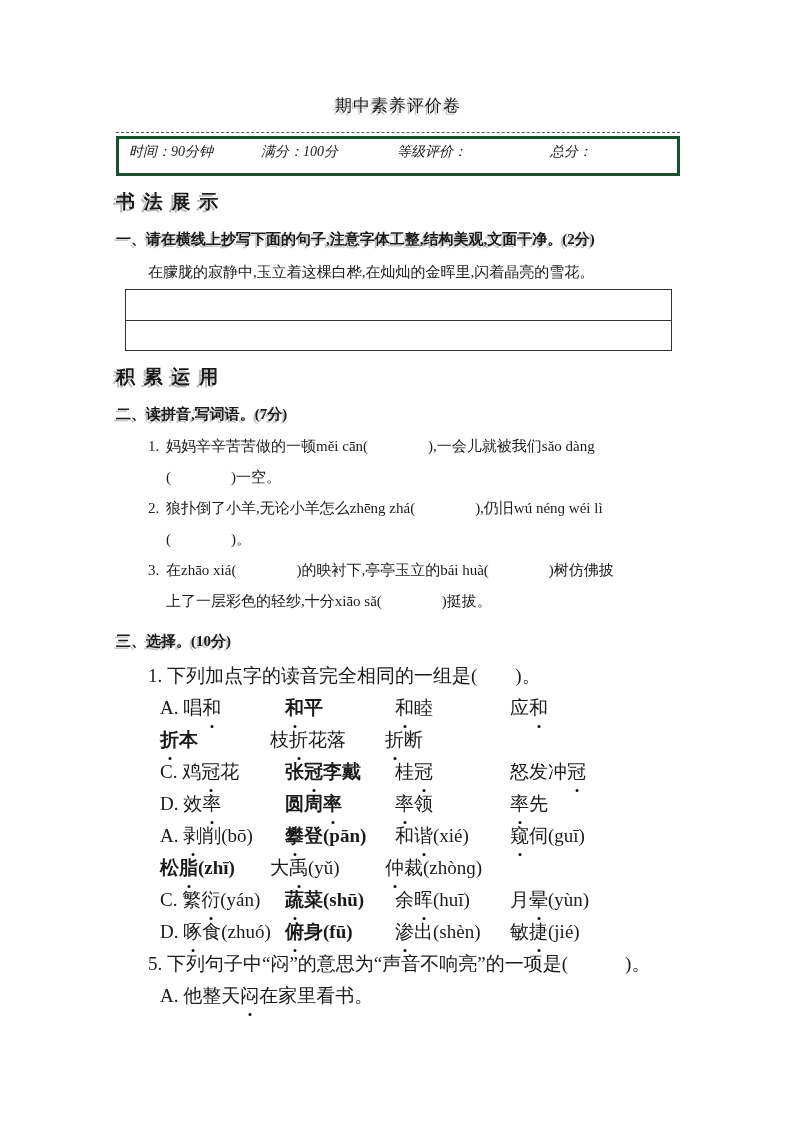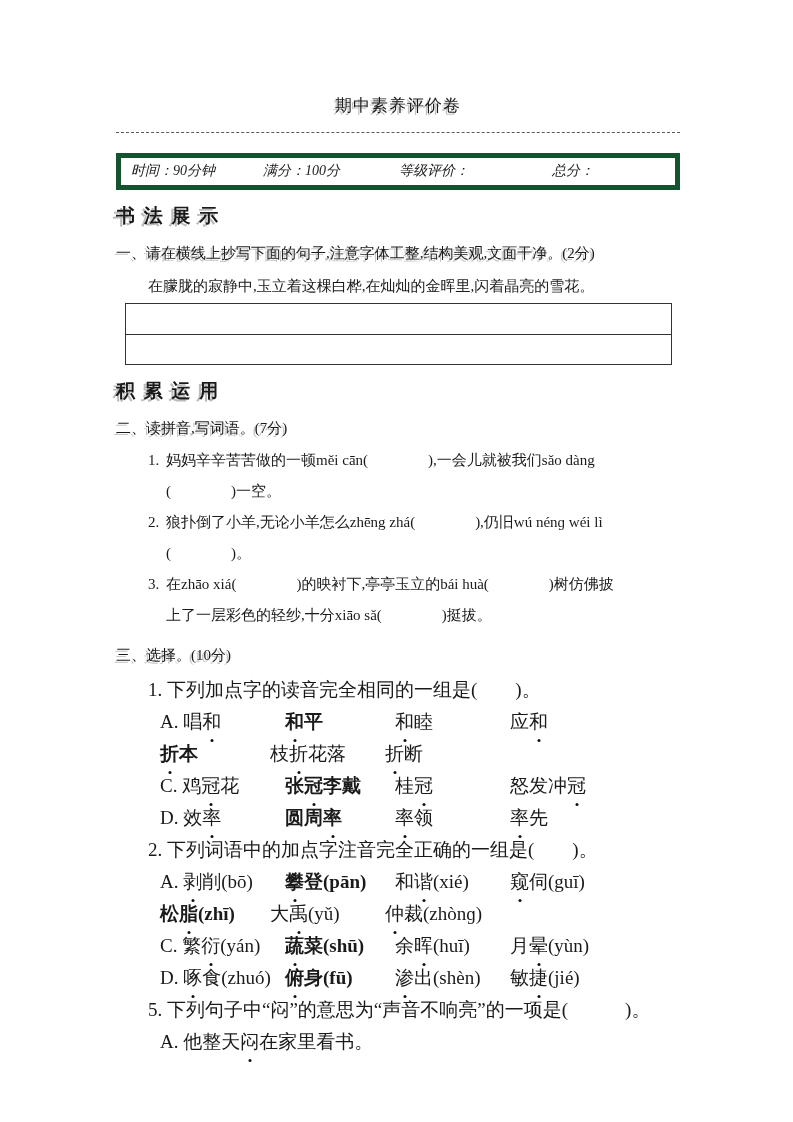--- a/index.html
+++ b/index.html
@@ -18,39 +18,39 @@
   .title {
     margin: 0;
     text-align: center;
     font-size: 17px;
     font-weight: 400;
     letter-spacing: 1px;
     text-shadow: -2px 2px 0 #c3c3c3;
   }
   .dashed { border-top: 1px dashed #5a5a5a; margin-top: 15px; }
   .meta {
-    margin-top: 20px;
-    border: 5px solid #14532d;
+    margin-top: 3px;
+    border: 3px solid #14532d;
     display: grid;
     grid-template-columns: 132px 136px 153px auto;
-    padding: 4px 10px 5px;
+    padding: 4px 10px 12px;
     font-style: italic;
     font-size: 14px;
   }
   .section-header {
     font-size: 19px;
     font-weight: 700;
     letter-spacing: 2px;
     margin: 13px 0 0 0;
     text-shadow: -3px 2px 0 #bcbcbc;
   }
   .q-heading {
     margin-top: 13px;
     font-size: 15px;
-    font-weight: 400;
+    font-weight: 700;
     line-height: 22px;
     text-shadow: -2px 2px 0 #c6c6c6;
     white-space: nowrap;
   }
   .copy-sentence { margin: 13px 0 7px 32px; font-size: 15px; white-space: nowrap; }
   .write-box { margin-left: 9px; width: 547px; border: 1px solid #333; }
   .write-row { height: 30px; }
   .write-row + .write-row { border-top: 1px solid #333; }
 
   .pinyin-list { margin-top: 6px; font-size: 15px; }
@@ -160,21 +160,20 @@
             <span class="opt-cell opt-c3">怒发冲<span class="dot-char">冠</span></span>
           </div>
           <div class="opt-row">
             <span class="opt-cell opt-c0">D. 效<span class="dot-char">率</span></span>
             <span class="opt-cell opt-c1">圆周<span class="dot-char">率</span></span>
             <span class="opt-cell opt-c2"><span class="dot-char">率</span>领</span>
             <span class="opt-cell opt-c3"><span class="dot-char">率</span>先</span>
           </div>
         </div>
         <div class="choice-item">
-          <div class="choice-head">2. 下列词语中的加点字注音完全正确的一组是(　　)。</div>
           <div class="opt-row">
             <span class="opt-cell opt-c0">A. <span class="dot-char">剥</span>削(bō)</span>
             <span class="opt-cell opt-c1"><span class="dot-char">攀</span>登(pān)</span>
             <span class="opt-cell opt-c2">和<span class="dot-char">谐</span>(xié)</span>
             <span class="opt-cell opt-c3"><span class="dot-char">窥</span>伺(guī)</span>
           </div>
           <div class="opt-row">
             <span class="opt-cell opt-c1">松<span class="dot-char">脂</span>(zhī)</span>
             <span class="opt-cell opt-c2">大<span class="dot-char">禹</span>(yǔ)</span>
             <span class="opt-cell opt-c3"><span class="dot-char">仲</span>裁(zhònɡ)</span>

